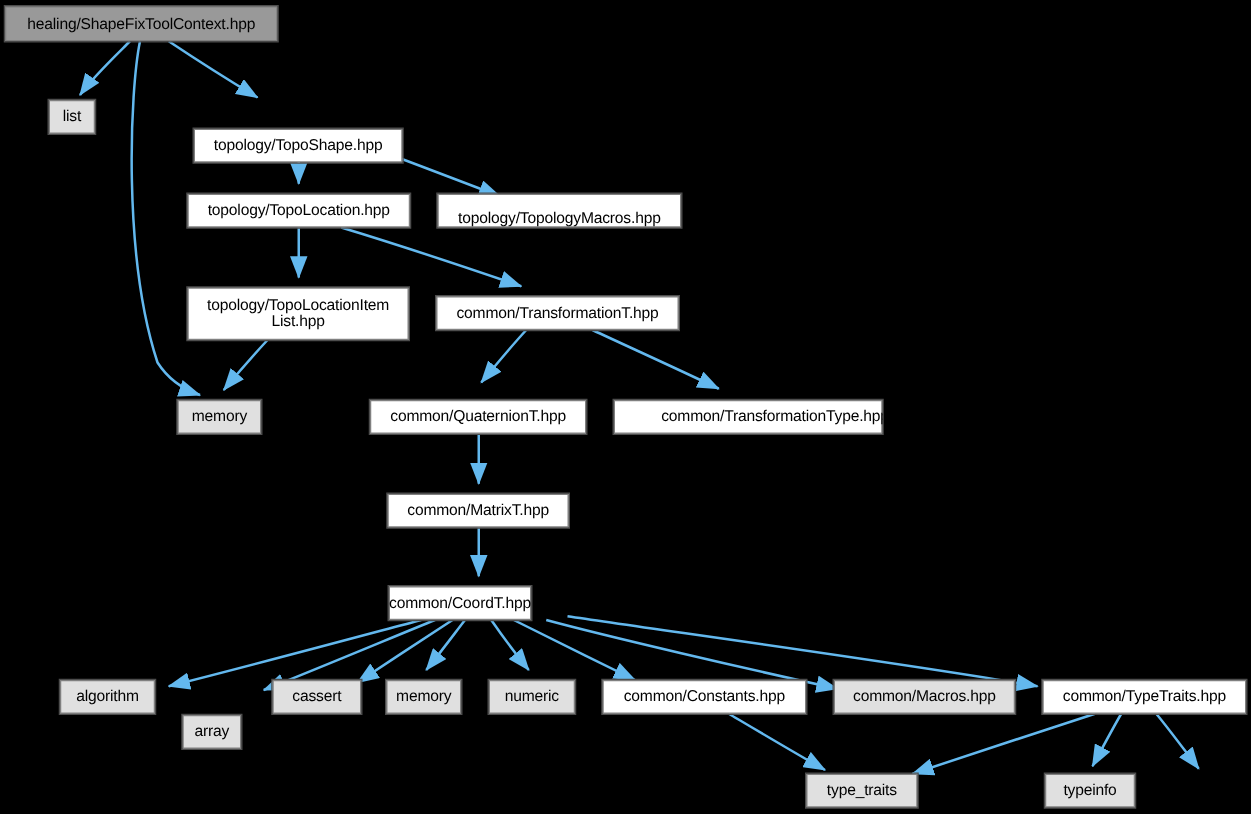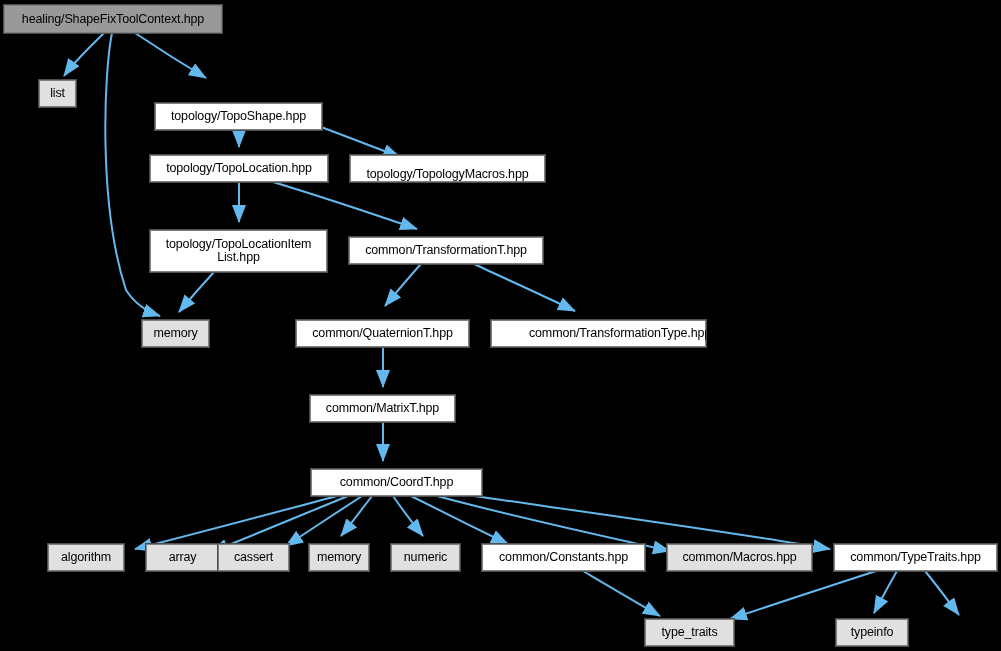--- a/index.html
+++ b/index.html
@@ -92,23 +92,23 @@
       <div class="node fill-white" style="left: 155px; top: 64px; width: 167px; height: 27px; margin-top: 39px;"><span class="node-label">topology/TopoShape.hpp</span></div>
       <div class="node fill-white" style="left: 150px; top: 155px; width: 178px; height: 27px;"><span class="node-label">topology/TopoLocation.hpp</span></div>
       <div class="node fill-white" style="left: 350px; top: 155px; width: 195px; height: 27px; align-items: flex-end;"><span class="node-label">topology/TopologyMacros.hpp</span></div>
       <div class="node fill-white" style="left: 150px; top: 230px; width: 177px; height: 42px;"><span class="node-label">topology/TopoLocationItem
 List.hpp</span></div>
       <div class="node fill-white" style="left: 349px; top: 237px; width: 194px; height: 27px;"><span class="node-label">common/TransformationT.hpp</span></div>
       <div class="node fill-light" style="left: 142px; top: 320px; width: 67px; height: 27px;"><span class="node-label">memory</span></div>
       <div class="node fill-white" style="left: 296px; top: 320px; width: 173px; height: 27px;"><span class="node-label">common/QuaternionT.hpp</span></div>
       <div class="node fill-white" style="left: 491px; top: 320px; width: 215px; height: 27px; padding-left: 43px;"><span class="node-label">common/TransformationType.hpp</span></div>
       <div class="node fill-white" style="left: 310px; top: 395px; width: 145px; height: 27px;"><span class="node-label">common/MatrixT.hpp</span></div>
-      <div class="node fill-white" style="left: 311px; top: 469px; width: 171px; height: 27px;"><span class="node-label">common/CoordT.hpp</span></div>
+      <div class="node fill-white" style="left: 311px; top: 469px; width: 114px; height: 27px;"><span class="node-label">common/CoordT.hpp</span></div>
       <div class="node fill-light" style="left: 48px; top: 544px; width: 76px; height: 27px;"><span class="node-label">algorithm</span></div>
-      <div class="node fill-light" style="left: 146px; top: 544px; width: 73px; height: 27px;"><span class="node-label">array</span></div>
+      <div class="node fill-light" style="left: 146px; top: 572px; width: 47px; height: 27px;"><span class="node-label">array</span></div>
       <div class="node fill-light" style="left: 218px; top: 544px; width: 71px; height: 27px;"><span class="node-label">cassert</span></div>
       <div class="node fill-light" style="left: 309px; top: 544px; width: 60px; height: 27px;"><span class="node-label">memory</span></div>
       <div class="node fill-light" style="left: 391px; top: 544px; width: 69px; height: 27px;"><span class="node-label">numeric</span></div>
       <div class="node fill-white" style="left: 482px; top: 544px; width: 163px; height: 27px;"><span class="node-label">common/Constants.hpp</span></div>
       <div class="node fill-light" style="left: 667px; top: 544px; width: 145px; height: 27px;"><span class="node-label">common/Macros.hpp</span></div>
       <div class="node fill-white" style="left: 834px; top: 544px; width: 163px; height: 27px;"><span class="node-label">common/TypeTraits.hpp</span></div>
       <div class="node fill-light" style="left: 645px; top: 619px; width: 89px; height: 27px;"><span class="node-label">type_traits</span></div>
       <div class="node fill-light" style="left: 836px; top: 619px; width: 72px; height: 27px;"><span class="node-label">typeinfo</span></div>
       <div class="node fill-light" style="left: 930px; top: 655px; width: 56px; height: 27px;"><span class="node-label">utility</span></div>
     </div>

